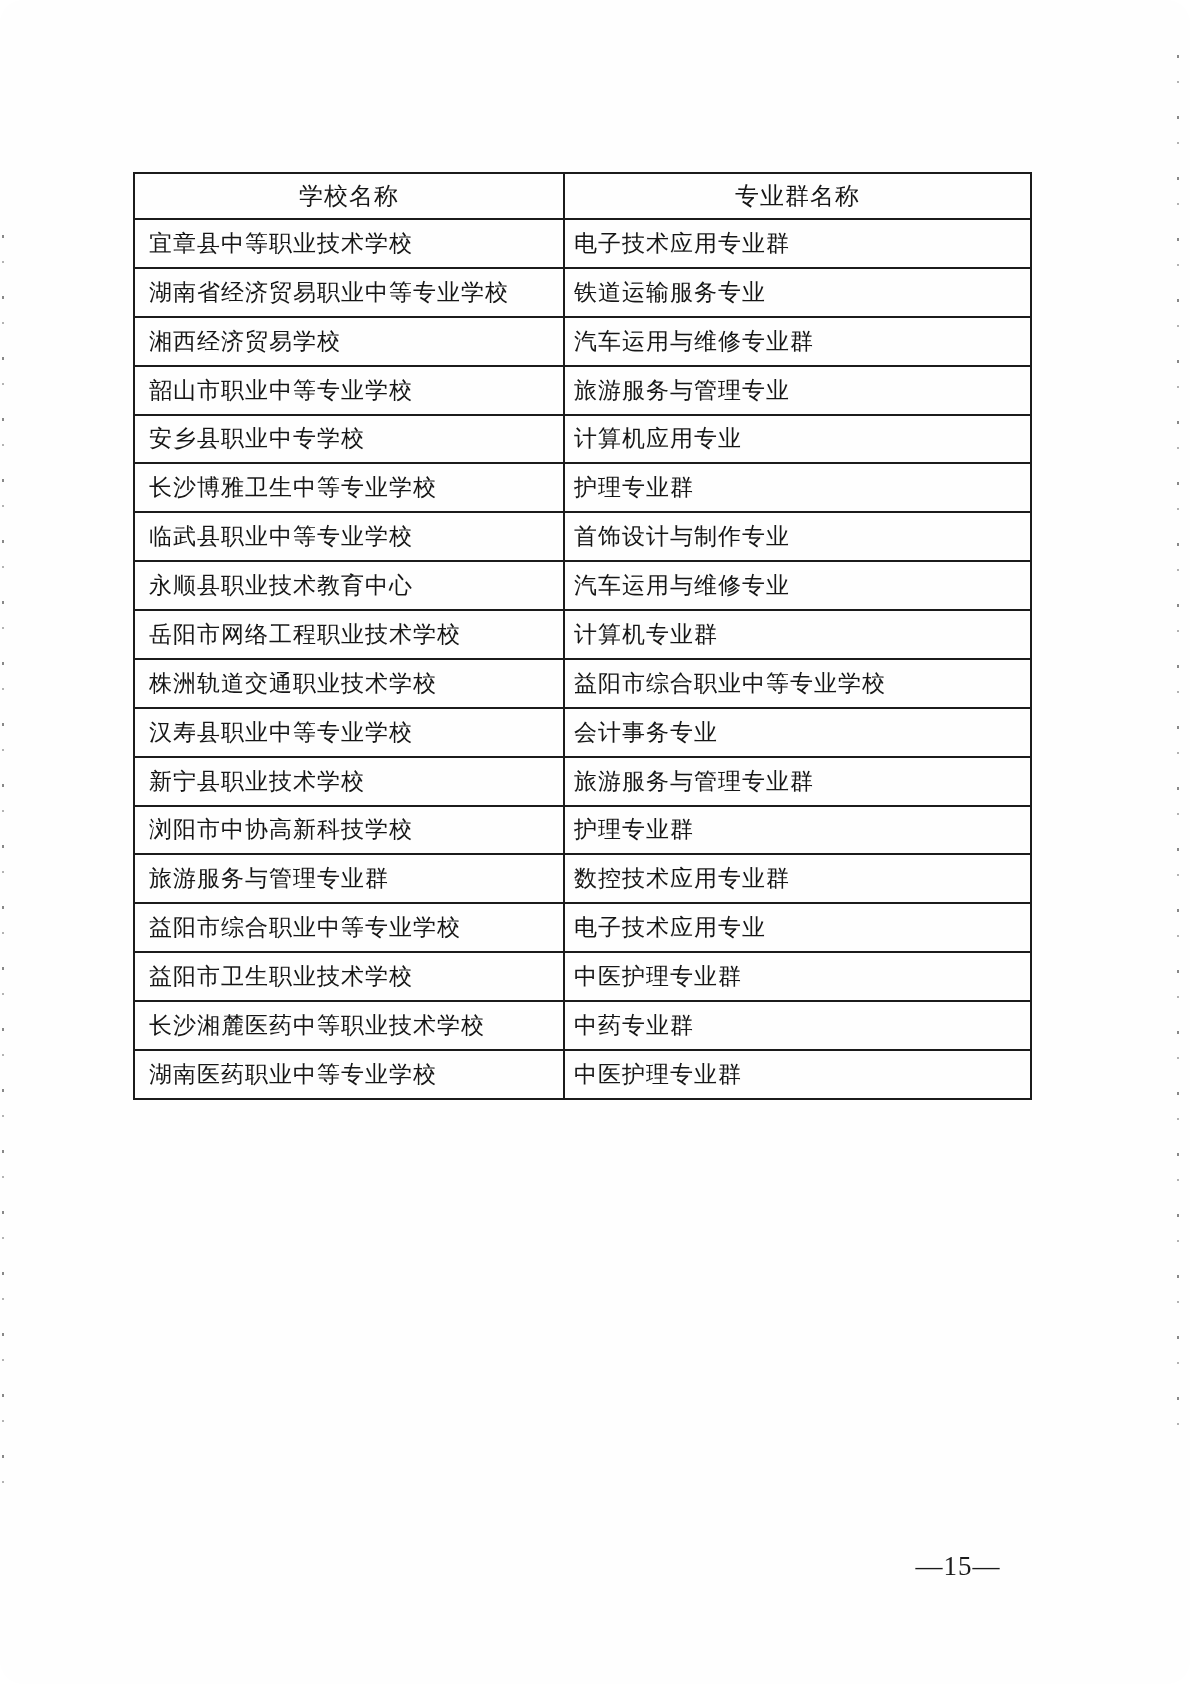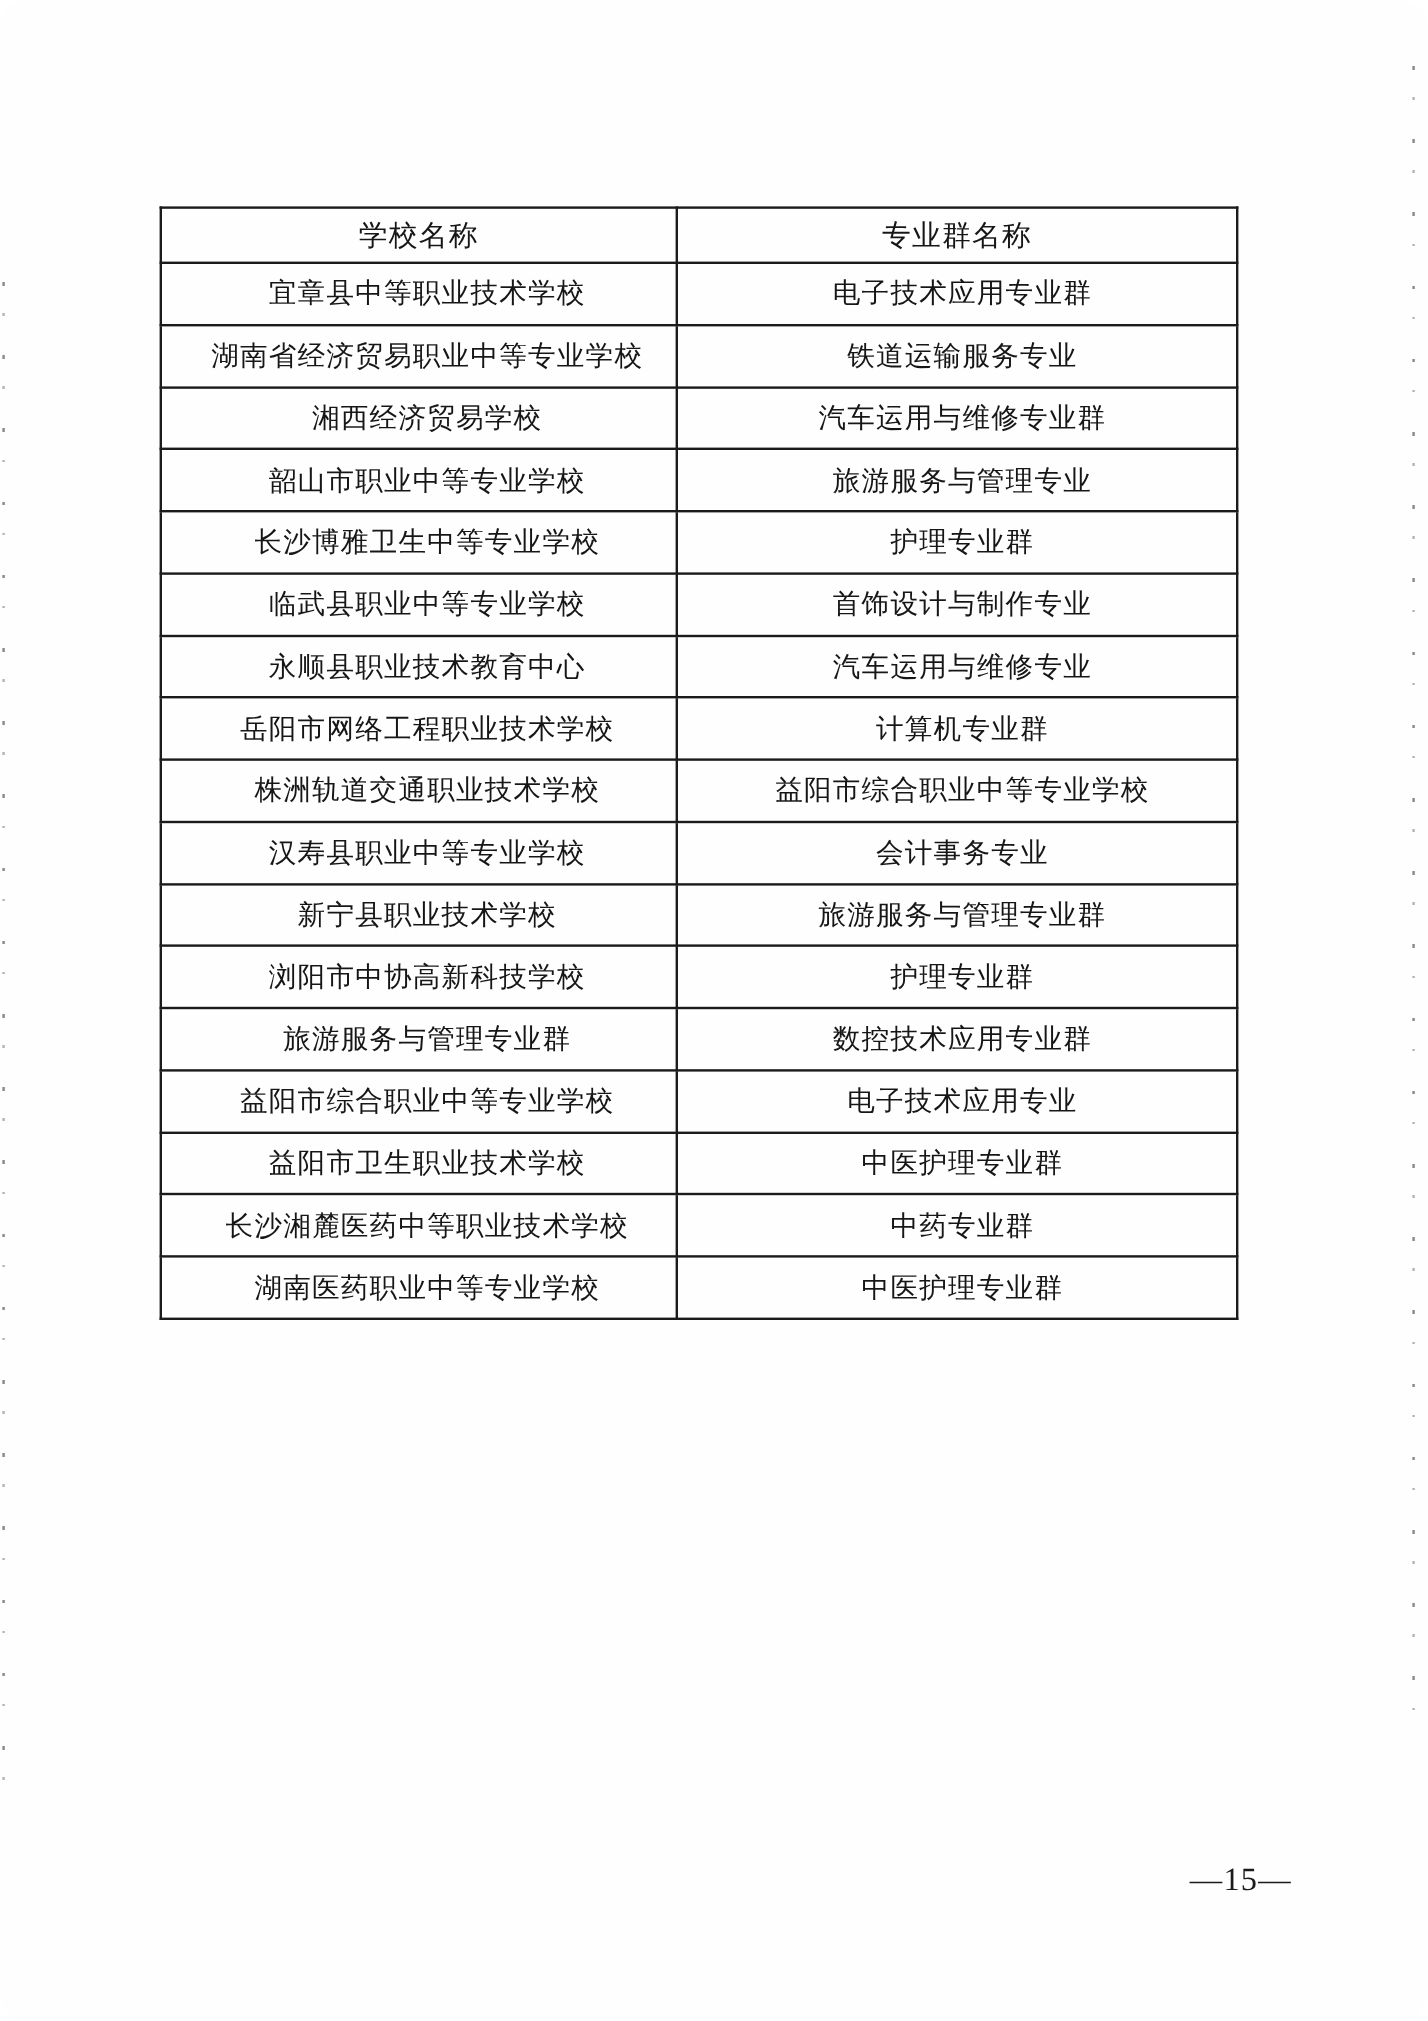--- a/index.html
+++ b/index.html
@@ -55,28 +55,28 @@
     overflow: hidden;
     height: 46px;
     padding: 0;
   }
   .doc-table th {
     font-weight: normal;
     text-align: center;
     font-size: 24px;
   }
   .doc-table td {
-    text-align: center;
+    text-align: left;
     padding-left: 14px;
   }
   .doc-table td.col2 { padding-left: 9px; }
 
   .page-number {
     position: absolute;
-    left: 964px;
+    left: 888px;
     top: 1551px;
     width: 140px;
     text-align: center;
     font-size: 27px;
     letter-spacing: 1px;
     color: #1b1b1b;
   }
 </style>
 </head>
 <body>
@@ -106,20 +106,24 @@
         <td>湖南省经济贸易职业中等专业学校</td>
         <td class="col2">铁道运输服务专业</td>
       </tr>
       <tr>
         <td>湘西经济贸易学校</td>
         <td class="col2">汽车运用与维修专业群</td>
       </tr>
       <tr>
         <td>韶山市职业中等专业学校</td>
         <td class="col2">旅游服务与管理专业</td>
+      </tr>
+      <tr>
+        <td>安乡县职业中专学校</td>
+        <td class="col2">计算机应用专业</td>
       </tr>
       <tr>
         <td>长沙博雅卫生中等专业学校</td>
         <td class="col2">护理专业群</td>
       </tr>
       <tr>
         <td>临武县职业中等专业学校</td>
         <td class="col2">首饰设计与制作专业</td>
       </tr>
       <tr>

